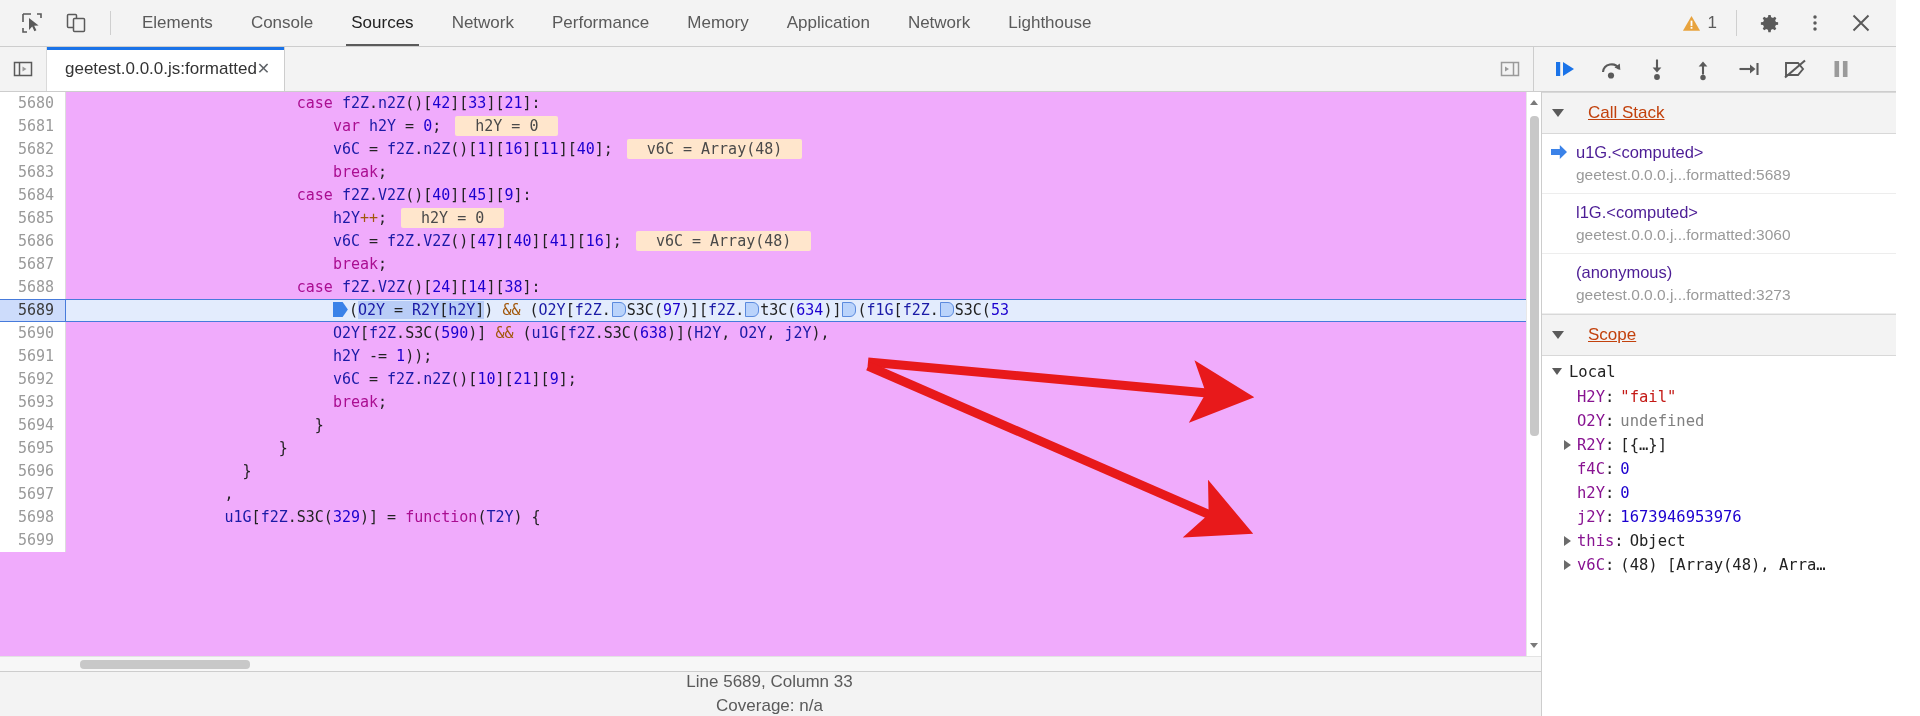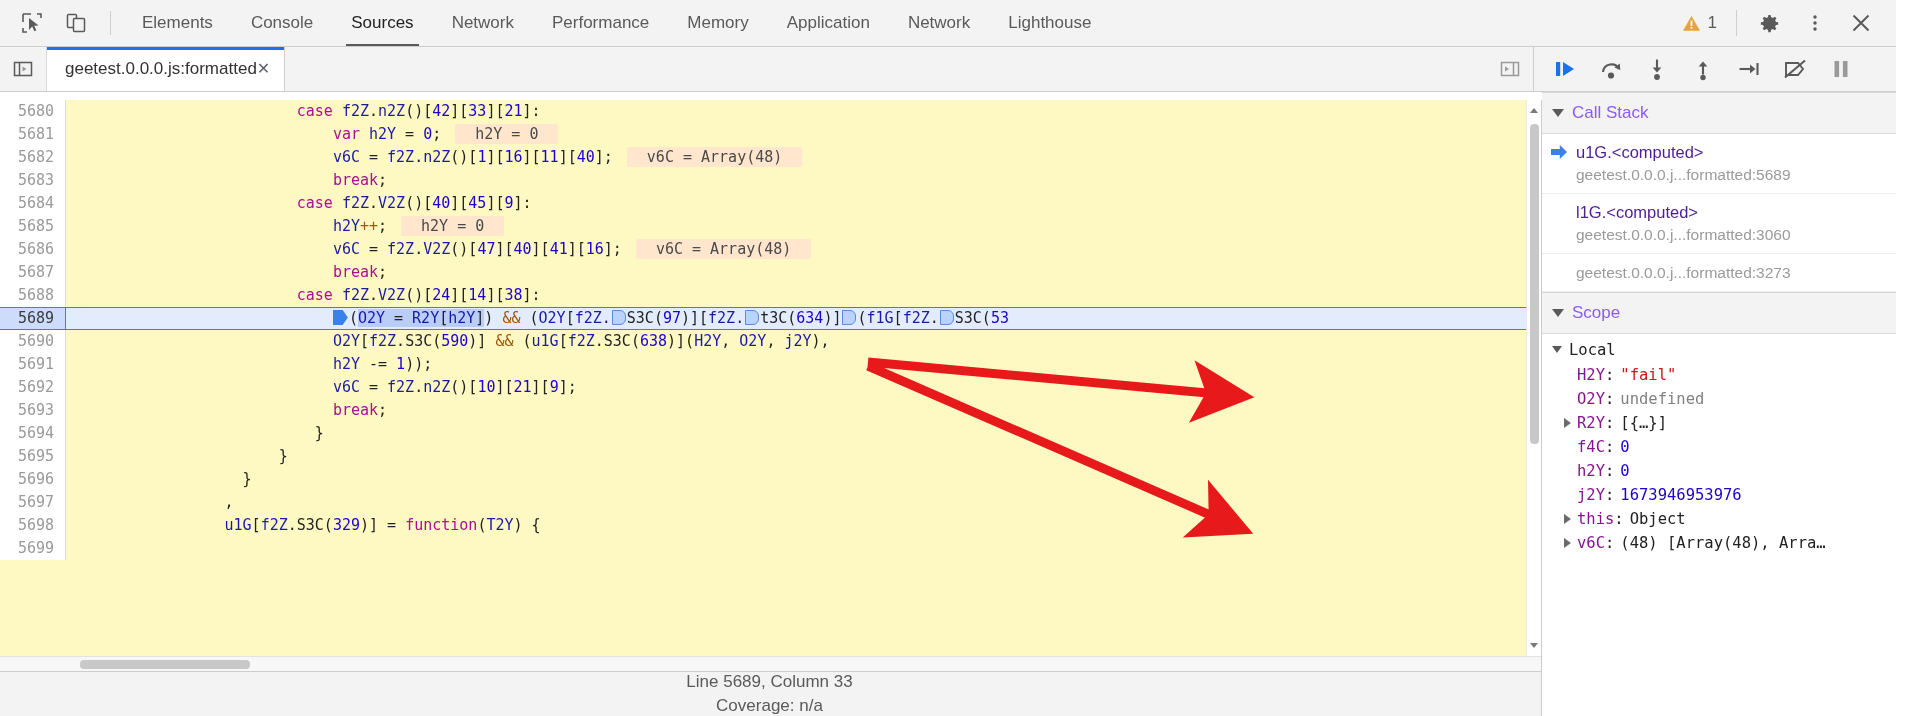--- a/index.html
+++ b/index.html
@@ -65,21 +65,21 @@
   .dbg{
     width:46px;height:44px;display:flex;align-items:center;justify-content:center;cursor:pointer;
   }
 
   
   .main{flex:1;display:flex;min-height:0;}
 
   
   .editorwrap{
     flex:1;min-width:0;display:flex;flex-direction:column;position:relative;
-    border-right:1px solid #cdcdcd;background:#fef9c3;margin-top:8px;
+    border-right:1px solid #cdcdcd;background:#f0abfc;
   }
   .editor{
     flex:1;overflow:hidden;position:relative;
     font-family:"DejaVu Sans Mono","Liberation Mono",monospace;
     font-size:15px;
   }
   .codeline{
     display:flex;align-items:flex-start;height:23px;line-height:23px;white-space:pre;
     position:relative;
   }
@@ -134,23 +134,23 @@
     display:flex;align-items:center;justify-content:space-between;
     padding:0 22px 0 20px;font-size:17px;color:#5a5a5a;flex-direction:column;
   }
 
   
   .side{
     width:354px;min-width:354px;background:#fff;display:flex;flex-direction:column;
     overflow:hidden;position:relative;
   }
   .sec-head{
-    height:40px;min-height:40px;display:flex;align-items:center;gap:8px;
+    height:40px;min-height:40px;display:flex;align-items:center;gap:24px;
     padding-left:10px;background:#f3f3f3;border-bottom:1px solid #d8d8d8;
-    border-top:1px solid #d8d8d8;font-size:17px;color:#8b5cf6;cursor:pointer;
+    border-top:1px solid #d8d8d8;font-size:17px;color:#c2410c;cursor:pointer;text-decoration:underline;
   }
   .tri{
     width:0;height:0;border-left:6px solid transparent;border-right:6px solid transparent;
     border-top:8px solid #5a5a5a;
   }
   .cs-item{
     padding:7px 10px 7px 34px;border-bottom:1px solid #ededed;position:relative;cursor:pointer;
     font-size:16.5px;
   }
   .cs-name{color:#4c1d95;line-height:1.35;}
@@ -370,20 +370,21 @@
           <div class="cs-item">
             <div class="cs-arrow"></div>
             <div class="cs-name">u1G.&lt;computed&gt;</div>
             <div class="cs-loc">geetest.0.0.0.j...formatted:5689</div>
           </div>
           <div class="cs-item">
             <div class="cs-name">l1G.&lt;computed&gt;</div>
             <div class="cs-loc">geetest.0.0.0.j...formatted:3060</div>
           </div>
           <div class="cs-item">
+            <div class="cs-name">(anonymous)</div>
             <div class="cs-loc">geetest.0.0.0.j...formatted:3273</div>
           </div>
         </div>
 
       <div class="sec-head">
         <span class="tri"></span>
         <span>Scope</span>
       </div>
       <div class="scopebody">
         <div class="scope-group">

